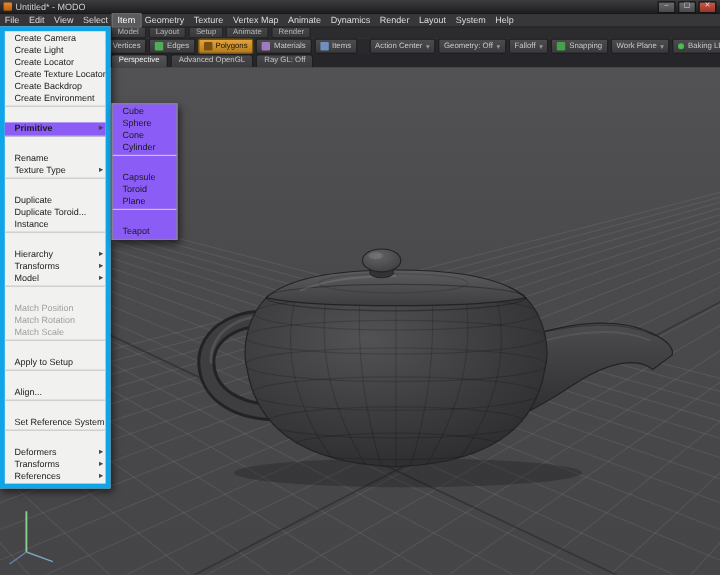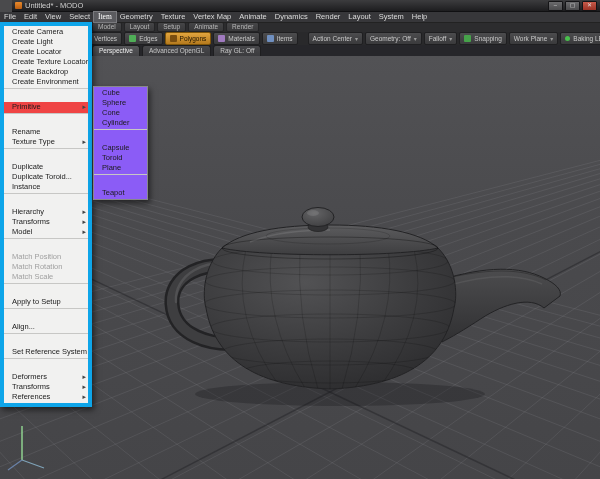--- a/index.html
+++ b/index.html
@@ -4,34 +4,34 @@
 <style>
   html,body{margin:0;padding:0;}
   body{
     width:600px;height:479px;position:relative;overflow:hidden;
     background:#4a4a4c;font-family:"Liberation Sans",sans-serif;
     -webkit-font-smoothing:antialiased;user-select:none;
   }
   
   .titlebar{position:absolute;top:0;left:0;right:0;height:11px;
     background:linear-gradient(#3c3c3e,#1d1d1f);display:flex;align-items:center;
-    padding:0 3px;z-index:5;border-bottom:1px solid #101012;margin-left:12px;}
+    padding:0 3px;z-index:5;border-bottom:1px solid #101012;}
   .app-icon{width:7px;height:7px;background:linear-gradient(#e98a2b,#b85d12);
     border-radius:1px;margin-right:3px;flex:0 0 auto;}
   .title-text{font-size:7.5px;color:#cfcfcf;flex:1;white-space:nowrap;}
   .win-btn{width:13px;height:8px;margin-left:2px;border:1px solid #141416;border-radius:1px;
     background:linear-gradient(#6b6b6d,#4a4a4c);color:#ddd;font-size:6px;line-height:7px;
     text-align:center;flex:0 0 auto;}
   .win-btn.close{background:linear-gradient(#c75a4a,#9c3326);}
   
   .menubar{position:absolute;top:12px;left:0;right:0;height:10px;background:#37373a;
     display:flex;align-items:center;font-size:7.5px;color:#dcdcdc;z-index:5;
     border-bottom:1px solid #222;}
   .mb-item{padding:0 4px;height:10px;line-height:10px;cursor:default;}
-  .mb-item.active{background:#5b5b5f;outline:1px solid #7a7a7e;color:#fff;font-family:Liberation Serif, serif;}
+  .mb-item.active{background:#5b5b5f;outline:1px solid #7a7a7e;color:#fff;}
   
   .row1{position:absolute;top:22px;left:0;right:0;height:10px;background:#2c2c2e;
     display:flex;align-items:center;gap:2px;padding-left:92px;z-index:1;}
   .r1-btn{font-size:6.5px;color:#b8b8b8;background:linear-gradient(#454547,#39393b);
     border:1px solid #242426;border-radius:2px;padding:0 5px;height:8px;line-height:7px;}
   
   .row2{position:absolute;top:32px;left:0;right:0;height:13px;background:#29292b;
     display:flex;align-items:center;gap:2px;padding-left:79px;z-index:1;}
   .mode-btn,.tool-btn{display:flex;align-items:center;font-size:6.5px;color:#c9c9c9;
     background:linear-gradient(#4c4c4e,#3a3a3c);border:1px solid #1f1f21;border-radius:2px;
@@ -61,21 +61,21 @@
   .viewport svg{display:block;}
   
   .menu-panel{position:absolute;top:22px;left:0;width:92px;background:#f1f1f0;
     border:4px solid #0ea5e9;box-shadow:2px 3px 6px rgba(0,0,0,.55);z-index:20;
     font-size:7.5px;color:#1b1b1b;padding:1px 0;box-sizing:border-box;}
   .sub-panel{position:absolute;top:86px;left:93px;width:55px;background:#8b5cf6;
     border:1px solid #88888a;box-shadow:2px 3px 6px rgba(0,0,0,.55);z-index:21;
     font-size:7.5px;color:#1b1b1b;padding:1px 0;box-sizing:border-box;}
   .menu-row{height:10px;line-height:10px;padding:0 10px 0 8px;white-space:nowrap;
     overflow:hidden;position:relative;cursor:default;}
-  .menu-row.highlight{background:#ef4444;}
+  .menu-row.highlight{background:#8b5cf6;font-weight:bold;}
   .menu-row.disabled{color:#9f9f9f;}
   .menu-row.submenu::after{content:"▸";position:absolute;right:2px;top:0;
     font-size:7px;color:#444;}
   .menu-row.sep-after{border-bottom:1px solid #c7c7c5;padding-bottom:1px;margin-bottom:13px;}
 </style>
 </head>
 <body>
 
 <div class="titlebar">
   <span class="app-icon"></span>

